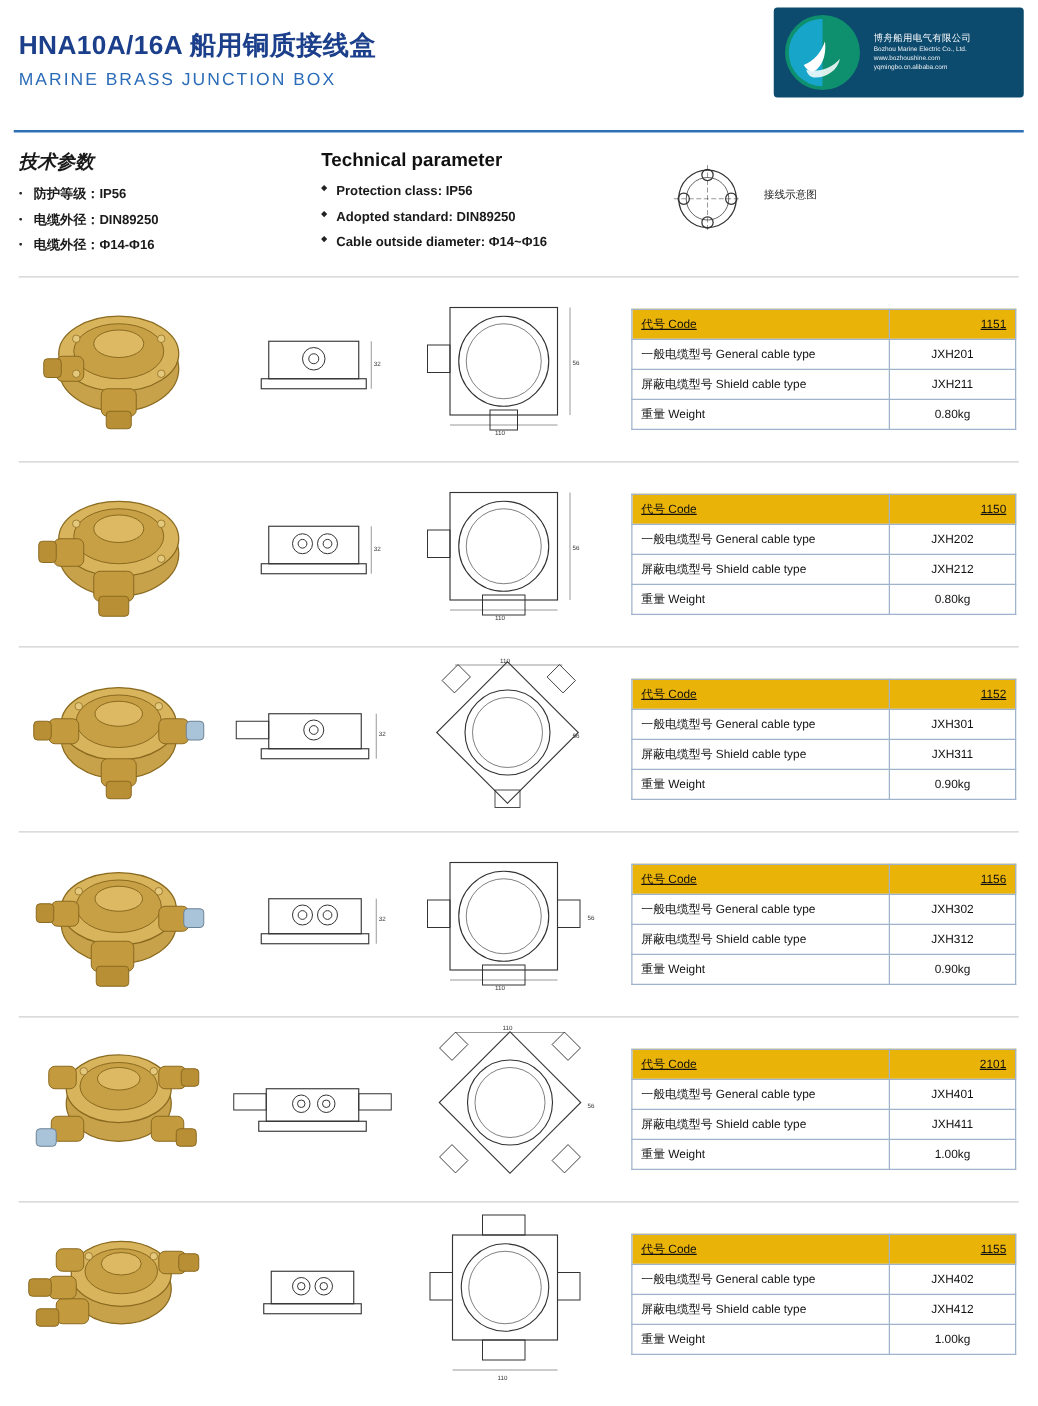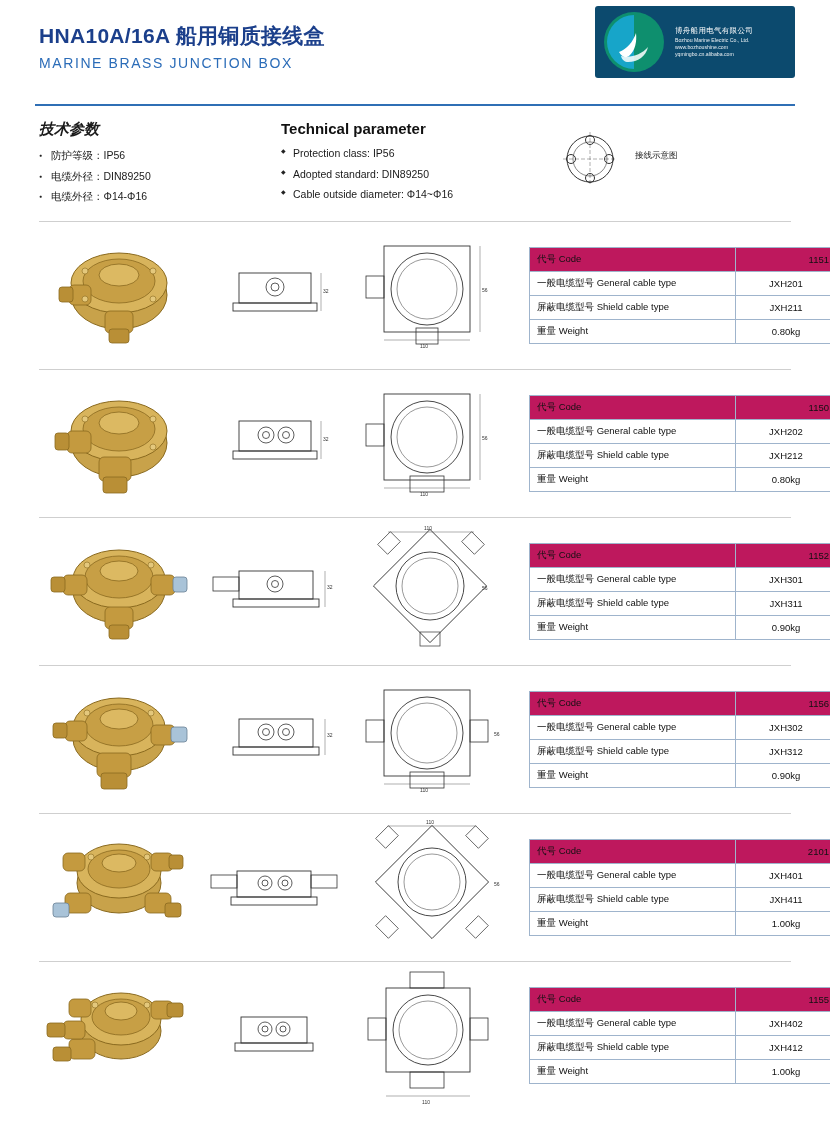--- a/index.html
+++ b/index.html
@@ -13,21 +13,21 @@
     font-family: "Liberation Sans", sans-serif;
     color: #1a1a1a;
     position: relative;
     overflow: hidden;
   }
   .page {
     width: 830px;
     height: 984px;
     position: relative;
     box-sizing: border-box;
-    padding: 0 33px;
+    padding: 0 9px;
   }
 
   
   .header {
     position: relative;
     height: 100px;
     padding-top: 14px;
     box-sizing: border-box;
   }
   .title-cn {
@@ -95,21 +95,21 @@
   }
   .spec-h-en {
     font-size: 15px;
     font-weight: bold;
     margin-bottom: 10px;
     color: #111;
   }
   .spec-list { list-style: none; margin: 0; padding: 0; }
   .spec-list li {
     font-size: 10.5px;
-    font-weight: normal;
+    font-weight: bold;
     margin-bottom: 7px;
     position: relative;
     padding-left: 12px;
     line-height: 1.3;
   }
   .spec-list li:before {
     content: "\25C6";
     position: absolute;
     left: 0;
     top: 1px;
@@ -170,23 +170,24 @@
     width: 308px;
     font-size: 9.5px;
   }
   table.spec-table td {
     border: 1px solid #9fb4cc;
     padding: 4px 7px;
     height: 15px;
     color: #111;
   }
   table.spec-table tr.head td {
-    background: #be185d;
+    background: #eab308;
     text-align: left;
     font-weight: normal;
+    text-decoration: underline;
   }
   table.spec-table td.val {
     width: 86px;
     text-align: center;
   }
   table.spec-table tr.head td.val { text-align: right; }
 
   
   svg { display: block; }
   .dim { font-size: 5px; fill: #333; font-family: "Liberation Sans", sans-serif; }

